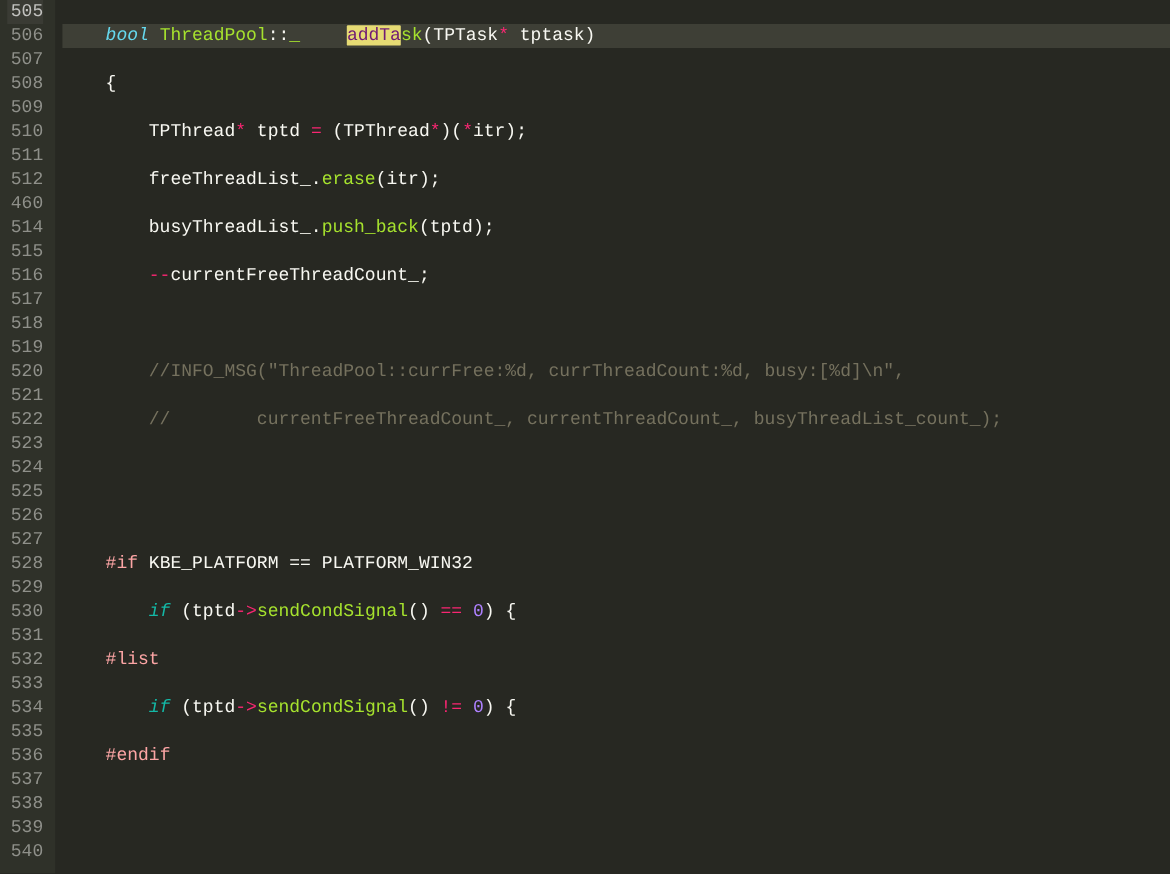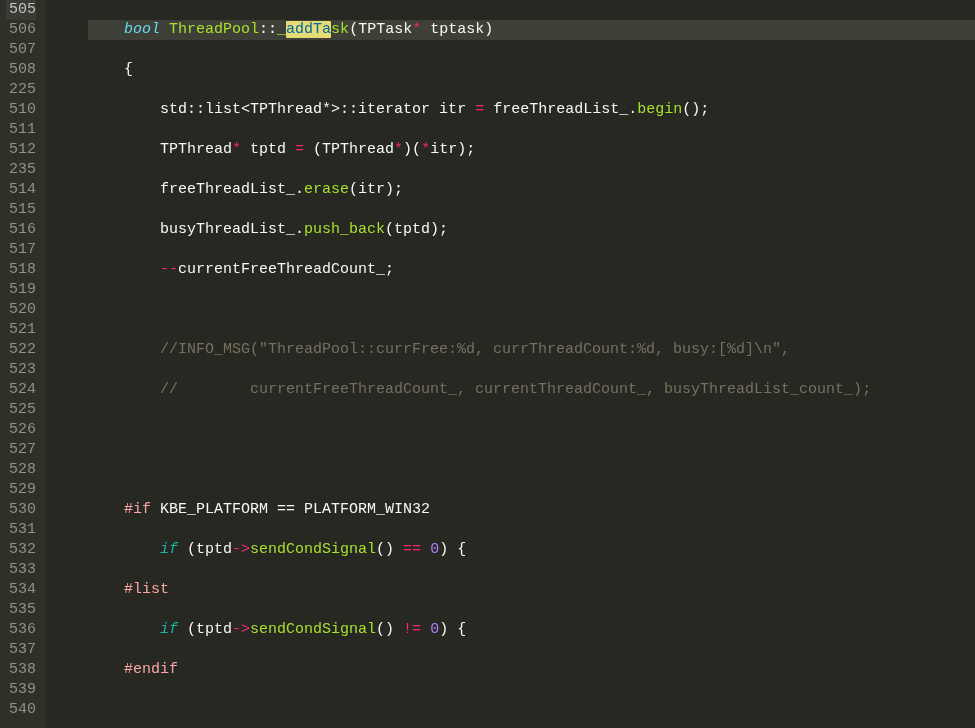--- a/index.html
+++ b/index.html
@@ -9,21 +9,20 @@
     font-size: 15px;
     line-height: 20px;
     overflow: hidden;
     width: 975px;
     height: 728px;
   }
   .editor {
     display: flex;
     width: 100%;
     height: 100%;
-    gap: 36px;
   }
   .gutter {
     background: #2f3129;
     color: #8f908a;
     text-align: right;
     padding: 0 10px 0 6px;
     user-select: none;
     flex-shrink: 0;
     width: 46px;
   }
@@ -37,38 +36,38 @@
   }
   .code .line { height: 20px; }
   .code .line.active-line { background: rgba(73,72,62,0.7); }
   .kw   { color: #14b8a6; font-style: italic; }          
   .type { color: #66d9ef; font-style: italic; } 
   .fn   { color: #a6e22e; }          
   .num  { color: #ae81ff; }          
   .cmnt { color: #75715e; }          
   .op   { color: #f92672; }          
   .white{ color: #f8f8f2; }
-  .hl   { background: #e6db74; color:#0369a1; border-radius:1px; }
+  .hl   { background: #e6db74; color:#701a75; border-radius:1px;margin-left:39px; }
   .prep { color: #fca5a5; }          
 </style>
 </head>
 <body>
 
 <div class="editor">
   <div class="gutter">
 
   <div class="ln active">505</div>
       <div class="ln">506</div>
       <div class="ln">507</div>
       <div class="ln">508</div>
-      <div class="ln">225</div>
+      <div class="ln">509</div>
       <div class="ln">510</div>
       <div class="ln">511</div>
       <div class="ln">512</div>
-      <div class="ln">235</div>
+      <div class="ln">460</div>
       <div class="ln">514</div>
       <div class="ln">515</div>
       <div class="ln">516</div>
       <div class="ln">517</div>
       <div class="ln">518</div>
       <div class="ln">519</div>
       <div class="ln">520</div>
       <div class="ln">521</div>
       <div class="ln">522</div>
       <div class="ln">523</div>
@@ -86,21 +85,20 @@
       <div class="ln">535</div>
       <div class="ln">536</div>
       <div class="ln">537</div>
       <div class="ln">538</div>
       <div class="ln">539</div>
       <div class="ln">540</div>
     </div>
   <div class="code">
 <div class="line active-line">    <span class="type">bool</span><span class="fn"> ThreadPool</span><span class="white">::</span><span class="fn">_</span><span class="fn hl">addTa</span><span class="fn">sk</span><span class="white">(TPTask</span><span class="op">*</span><span class="white"> tptask)</span></div>
 <div class="line"><span class="white">    {</span></div>
-<div class="line"><span class="white">        std</span><span class="white">::</span><span class="white">list</span><span class="white">&lt;</span><span class="white">TPThread</span><span class="white">*&gt;::</span><span class="white">iterator itr </span><span class="op">=</span><span class="white"> freeThreadList_.</span><span class="fn">begin</span><span class="white">();</span></div>
 <div class="line"><span class="white">        TPThread</span><span class="op">*</span><span class="white"> tptd </span><span class="op">=</span><span class="white"> (TPThread</span><span class="op">*</span><span class="white">)(</span><span class="op">*</span><span class="white">itr);</span></div>
 <div class="line"><span class="white">        freeThreadList_.</span><span class="fn">erase</span><span class="white">(itr);</span></div>
 <div class="line"><span class="white">        busyThreadList_.</span><span class="fn">push_back</span><span class="white">(tptd);</span></div>
 <div class="line"><span class="white">        </span><span class="op">--</span><span class="white">currentFreeThreadCount_;</span></div>
 <div class="line"><span></span></div>
 <div class="line"><span class="cmnt">        //INFO_MSG("ThreadPool::currFree:%d, currThreadCount:%d, busy:[%d]\n",</span></div>
 <div class="line"><span class="cmnt">        //        currentFreeThreadCount_, currentThreadCount_, busyThreadList_count_);</span></div>
 <div class="line"><span></span></div>
 <div class="line"><span></span></div>
 <div class="line">    <span class="prep">#if</span><span class="white"> KBE_PLATFORM == PLATFORM_WIN32</span></div>

